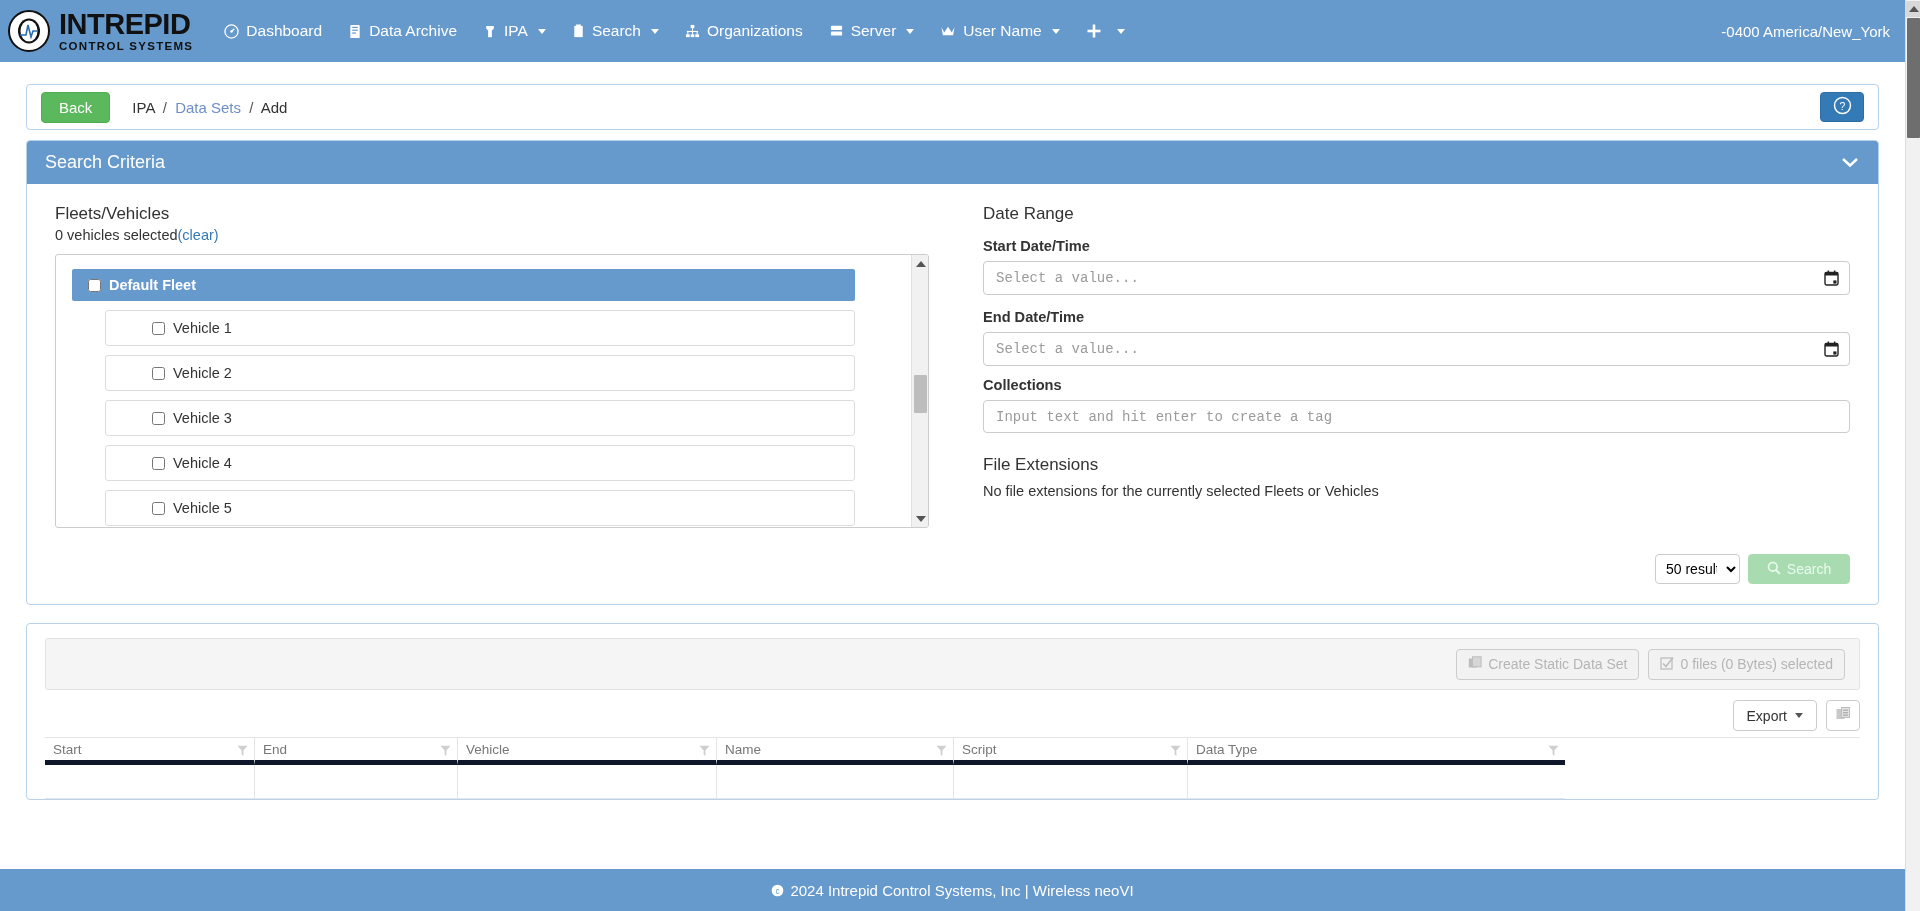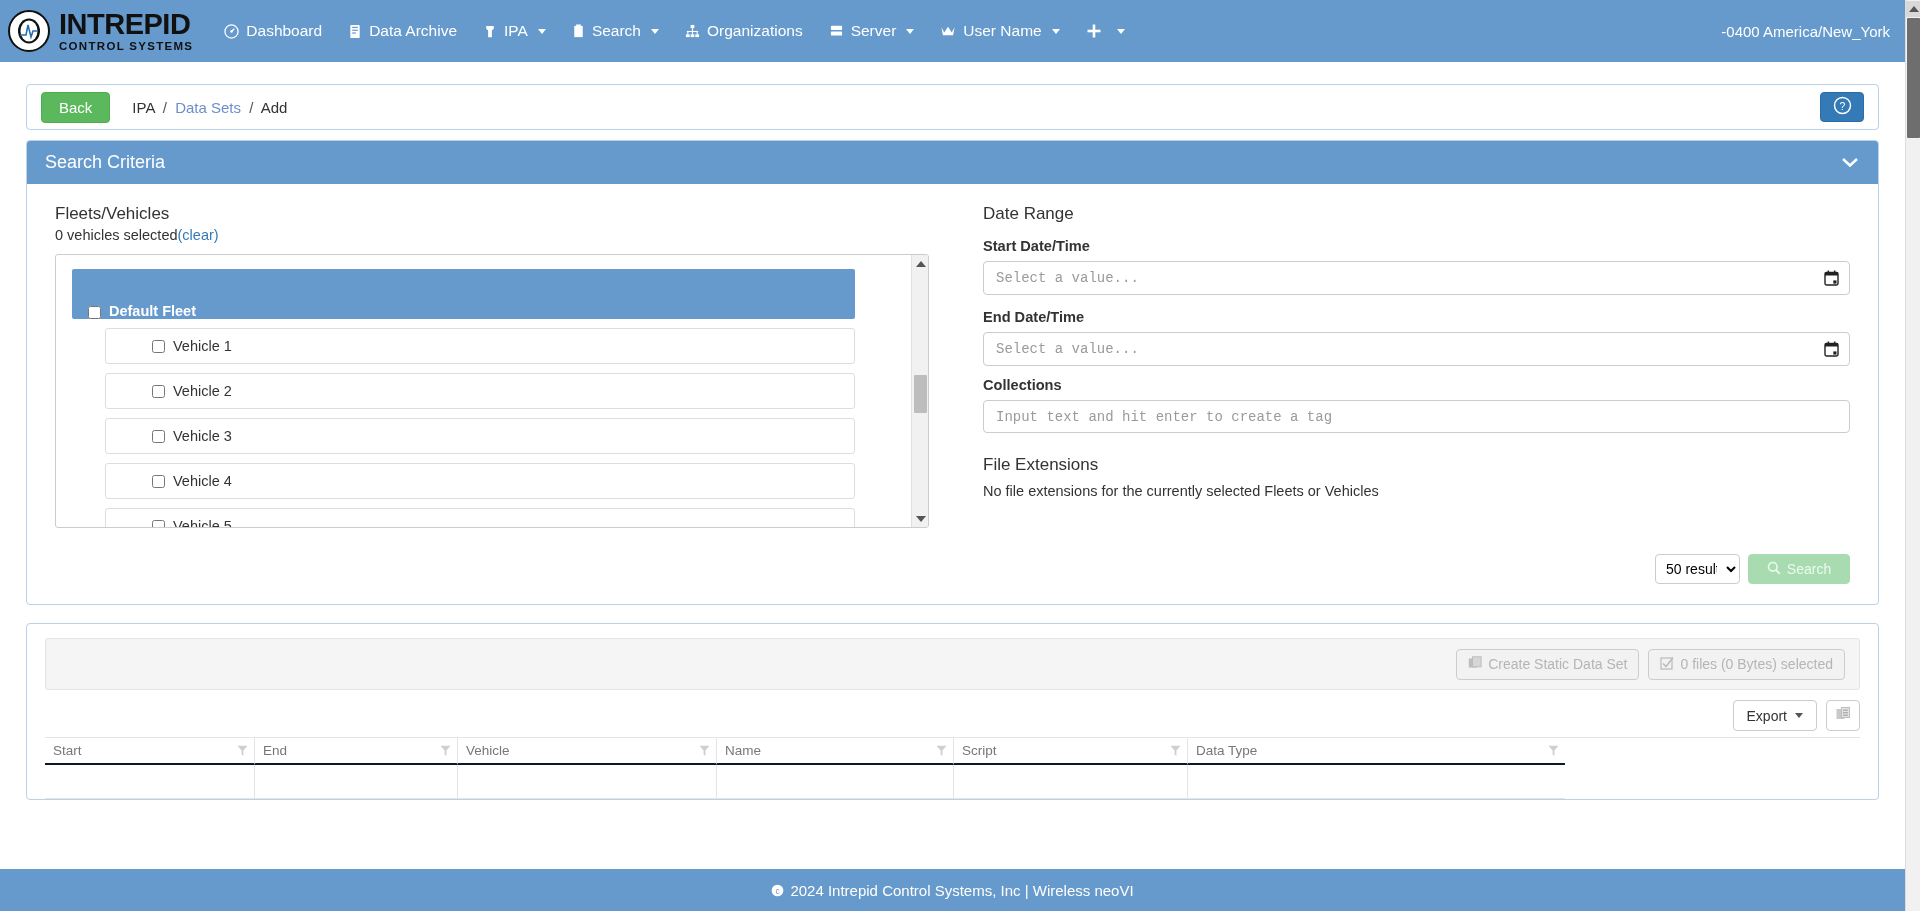--- a/index.html
+++ b/index.html
@@ -103,21 +103,21 @@
   .sub-line a { color: #337ab7; text-decoration: none; cursor: pointer; }
 
   
   .tree-box {
     border: 1px solid #ccc; border-radius: 3px; background: #fff;
     height: 274px; position: relative; overflow: hidden;
   }
   .tree-inner { padding: 14px 12px 0 16px; }
   .fleet-row {
     background: #6699cc; color: #fff; font-weight: bold; font-size: 14.5px;
-    height: 50px; display: flex; align-items: flex-end; padding: 0 0 0 16px;
+    height: 32px; display: flex; align-items: center; padding: 0 0 0 16px;
     border-radius: 2px; cursor: pointer; width: 783px;
   }
   .veh-row {
     margin-left: 33px; width: 750px; height: 36px;
     border: 1px solid #ddd; border-radius: 3px;
     display: flex; align-items: center; padding-left: 46px;
     font-size: 14.5px; color: #333; margin-top: 9px; background:#fff; cursor: pointer;
   }
   input[type=checkbox].cb {
     width: 13px; height: 13px; margin: 0 8px 0 0; cursor: pointer;
@@ -196,21 +196,21 @@
   }
   .btn-icon-sq {
     background: #fff; border: 1px solid #ccc; border-radius: 4px;
     width: 34px; height: 31px; display: flex; align-items: center; justify-content: center;
     cursor: pointer;
   }
   
   .grid { margin: 0 18px; border-top: 1px solid #e5e5e5; }
   .grid-head { display: flex; height: 27px; }
   .gh {
-    border-right: 1px solid #e5e5e5; border-bottom: 2px solid #0f172a;
+    border-right: 1px solid #e5e5e5; border-bottom: 5px solid #0f172a;
     display: flex; align-items: center; padding: 0 8px;
     font-size: 13.5px; color: #777; position: relative; cursor: pointer;
   }
   .gh:last-child { border-right: 0; }
   .funnel { position: absolute; right: 6px; top: 7px; }
   .grid-filter-row { display: flex; height: 34px; }
   .gf { border-right: 1px solid #e5e5e5; border-bottom: 1px solid #e5e5e5; }
   .gf:last-child { border-right: 0; }
 
   

